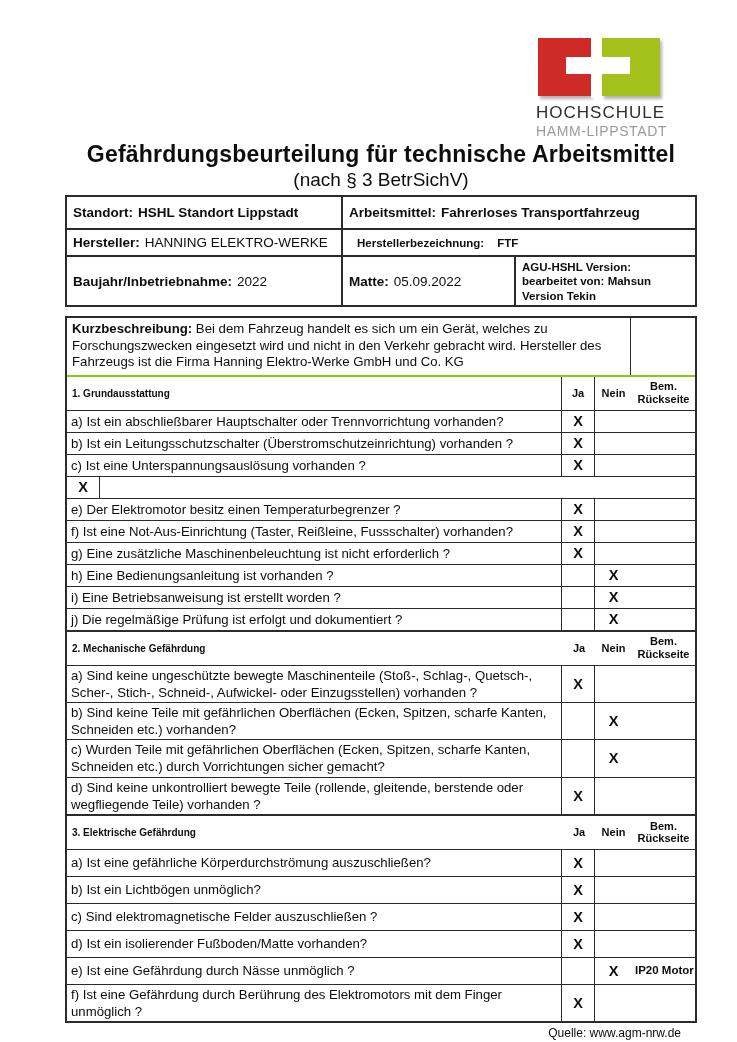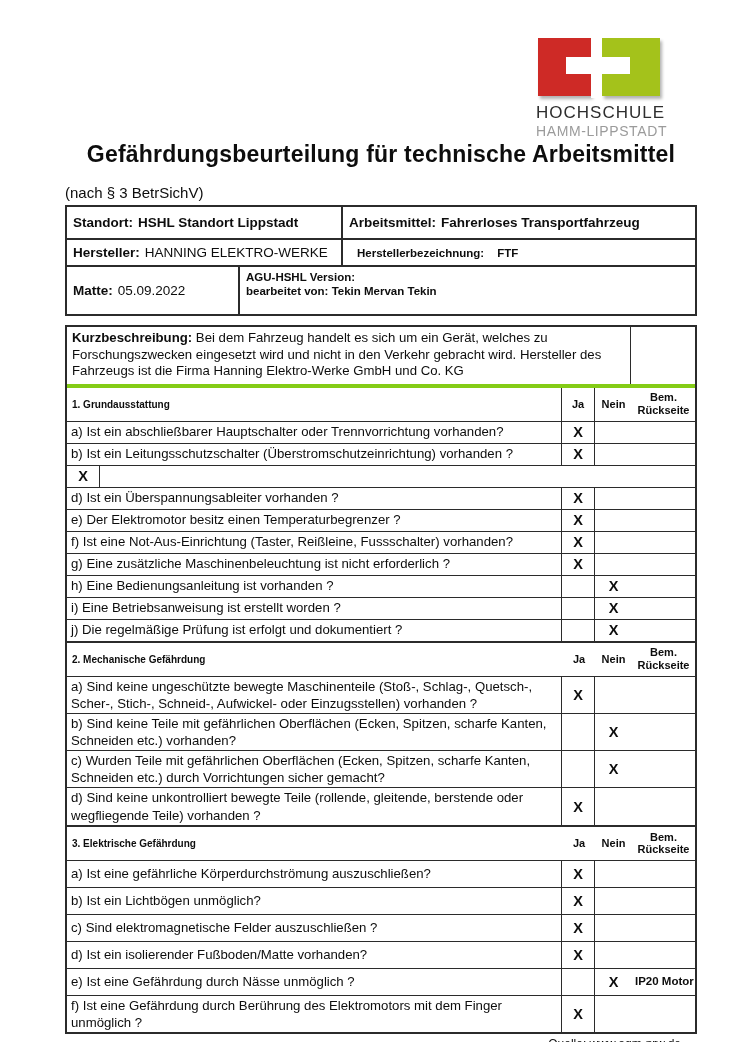--- a/index.html
+++ b/index.html
@@ -15,21 +15,21 @@
   .sq.red   { left:2px;  width:53px; background:#ce2a26; }
   .sq.green { left:66px; width:58px; background:#a4c21b; }
   .bar-v { position:absolute; top:-1px; left:55px; width:11px; height:61px; background:#ffffff; z-index:2; }
   .bar-h { position:absolute; top:19px; left:30px; width:64px; height:17px; background:#ffffff; z-index:3; }
   .logo-t1 { margin-top:3px; font-size:17px; letter-spacing:1px; color:#2e2e2e; white-space:nowrap; }
   .logo-t2 { font-size:14px; letter-spacing:0.6px; color:#9b9b9b; white-space:nowrap; }
 
   
   .content { margin:141px 0 0 65px; width:632px; }
   h1.title { margin:0; font-size:23px; font-weight:bold; text-align:center; letter-spacing:0.2px; }
-  .subtitle { font-size:15px; text-align:left; margin-top:16px; }
+  .subtitle { font-size:19px; text-align:center; margin-top:1px; }
 
   
   .info-table { margin-top:4px; border:2px solid #2b2b2b; }
   .irow { display:flex; align-items:stretch; border-bottom:2px solid #2b2b2b; }
   .irow:last-child { border-bottom:none; }
   .icell { padding:2px 6px; display:flex; align-items:center; flex-wrap:wrap; border-right:2px solid #2b2b2b; }
   .icell:last-child { border-right:none; }
   .icell .lbl { font-weight:bold; font-size:13.5px; margin-right:5px; }
   .icell .val { font-size:13.5px; }
   .icell .val.b { font-weight:bold; }
@@ -38,21 +38,21 @@
   .c-mid  { width:159px; flex:none; }
   .c-rest { flex:1; }
   .r1 { min-height:31px; }
   .r2 { min-height:25px; }
   .r3 { min-height:47px; }
   .version-cell { display:block; padding:3px 6px 2px 6px; }
   .version-cell div { font-size:11.5px; font-weight:bold; line-height:1.25; }
 
   
   .main-table { margin-top:9px; border:2px solid #2b2b2b; }
-  .kurz { display:flex; align-items:stretch; border-bottom:4px solid #84cc16; }
+  .kurz { display:flex; align-items:stretch; border-bottom:2px solid #84cc16; }
   .kurz-main { flex:1; padding:3px 5px 4px 5px; font-size:13.2px; line-height:1.25; border-right:1.5px solid #2b2b2b; }
   .kurz-main .lbl { font-weight:bold; }
   .kurz-side { width:64px; flex:none; }
 
   .sec-header { display:flex; align-items:stretch; border-bottom:1.5px solid #2b2b2b; min-height:33px; }
   .sec-header.s1, .sec-header.s2 { border-top:1px solid #2b2b2b; }
   .sec-title { flex:1; display:flex; align-items:center; padding-left:5px; font-weight:bold; font-size:10px; }
   .hcol { flex:none; display:flex; align-items:center; justify-content:center; text-align:center;
           font-weight:bold; font-size:11px; line-height:1.15; }
   .hcol-ja { width:32px; }
@@ -113,27 +113,31 @@
         <div class="icell c-left">
           <span class="lbl">Hersteller:</span>
           <span class="val">HANNING ELEKTRO-WERKE</span>
         </div>
         <div class="icell c-rest small">
           <span class="lbl">Herstellerbezeichnung:</span>
           <span class="val b" style="font-weight:bold;">FTF</span>
         </div>
       </div>
       <div class="irow r3">
+        <div class="icell c-left">
+          <span class="lbl">Baujahr/Inbetriebnahme:</span>
+          <span class="val">2022</span>
+        </div>
         <div class="icell c-mid">
           <span class="lbl">Matte:</span>
           <span class="val">05.09.2022</span>
         </div>
         <div class="icell c-rest version-cell">
           <div>AGU-HSHL Version:</div>
-          <div>bearbeitet von: Tekin Mervan Tekin</div>
+          <div>bearbeitet von: Mahsun Version Tekin</div>
         </div>
       </div>
     </div>
 
     <div class="main-table">
       <div class="kurz">
         <div class="kurz-main">
           <span class="lbl">Kurzbeschreibung:</span>
           <span>Bei dem Fahrzeug handelt es sich um ein Gerät, welches zu Forschungszwecken eingesetzt wird und nicht in den Verkehr gebracht wird. Hersteller des Fahrzeugs ist die Firma Hanning Elektro-Werke GmbH und Co. KG</span>
         </div>
@@ -156,28 +160,28 @@
   </div>
           <div class="row s0">
     <div class="q">b) Ist ein Leitungsschutzschalter (Überstromschutzeinrichtung) vorhanden ?</div>
     <div class="ja-cell">X</div>
     <div class="wide">
       <div class="nein-slot"></div>
       <div class="bem-slot"></div>
     </div>
   </div>
           <div class="row s0">
-    <div class="ja-cell">X</div>
-    <div class="wide">
-      <div class="nein-slot"></div>
-      <div class="bem-slot"></div>
-    </div>
-  </div>
-          <div class="row s0">
-    <div class="q">d) Ist ein Überspannungsableiter vorhanden ?</div>
+    <div class="q">c) Ist eine Unterspannungsauslösung vorhanden ?</div>
+    <div class="ja-cell">X</div>
+    <div class="wide">
+      <div class="nein-slot"></div>
+      <div class="bem-slot"></div>
+    </div>
+  </div>
+          <div class="row s0">
     <div class="ja-cell">X</div>
     <div class="wide">
       <div class="nein-slot"></div>
       <div class="bem-slot"></div>
     </div>
   </div>
           <div class="row s0">
     <div class="q">e) Der Elektromotor besitz einen Temperaturbegrenzer ?</div>
     <div class="ja-cell">X</div>
     <div class="wide">

